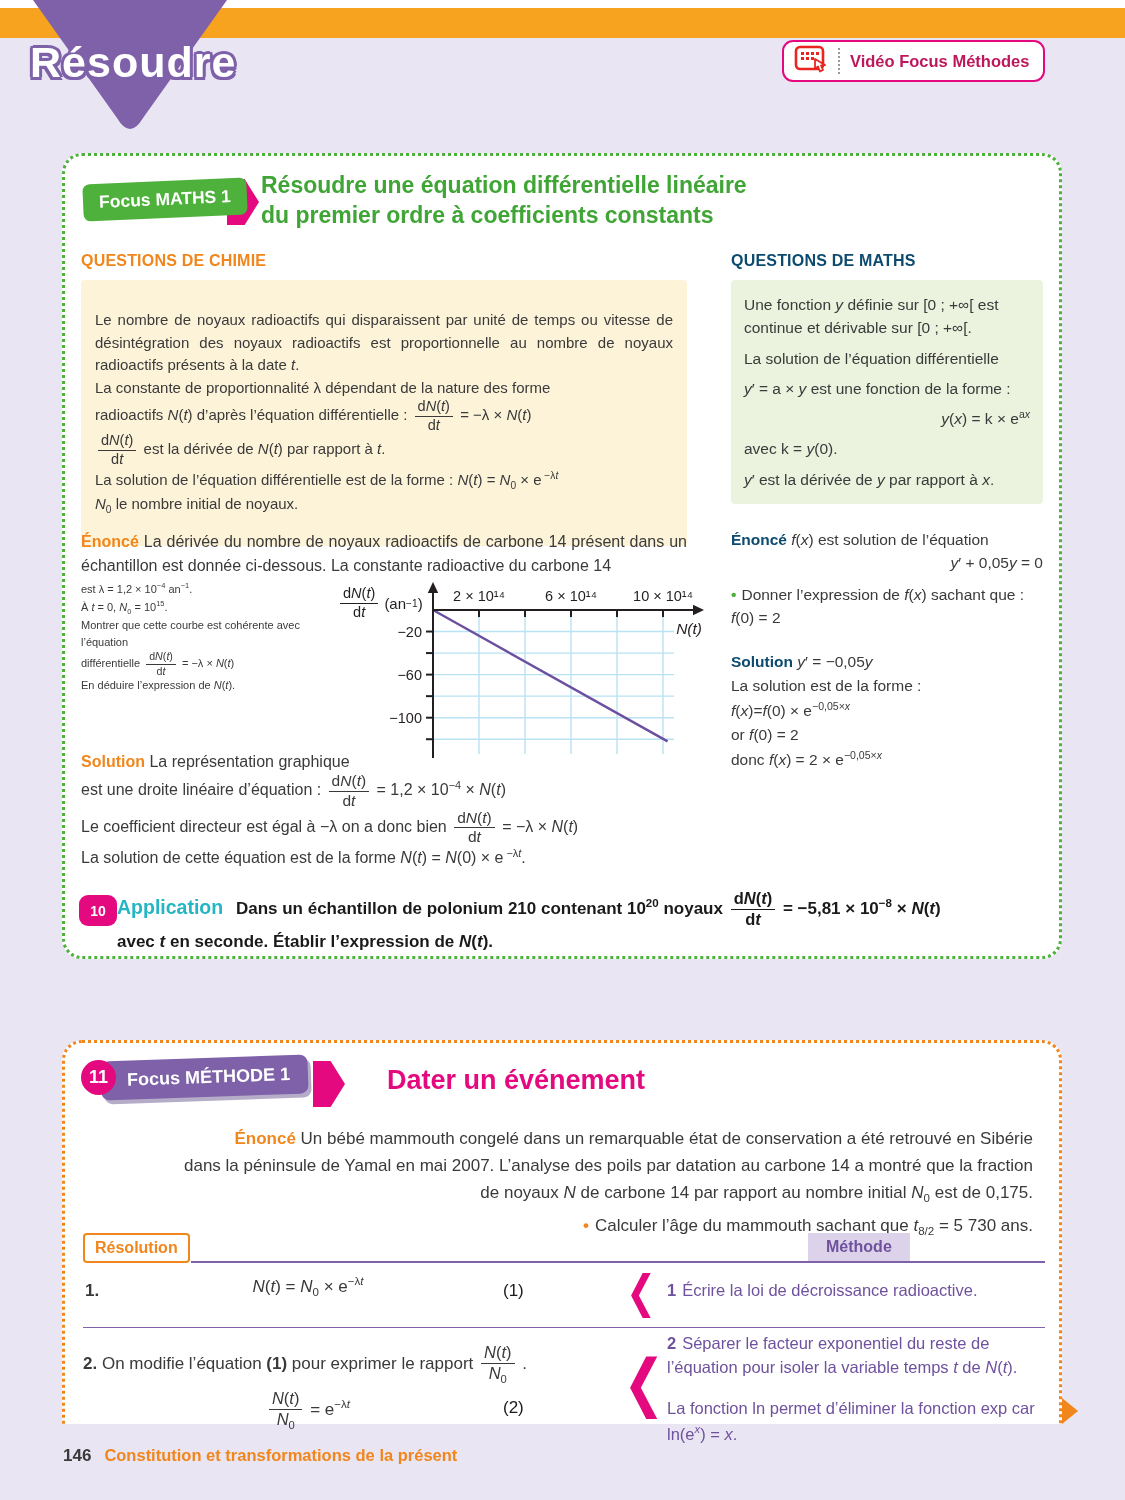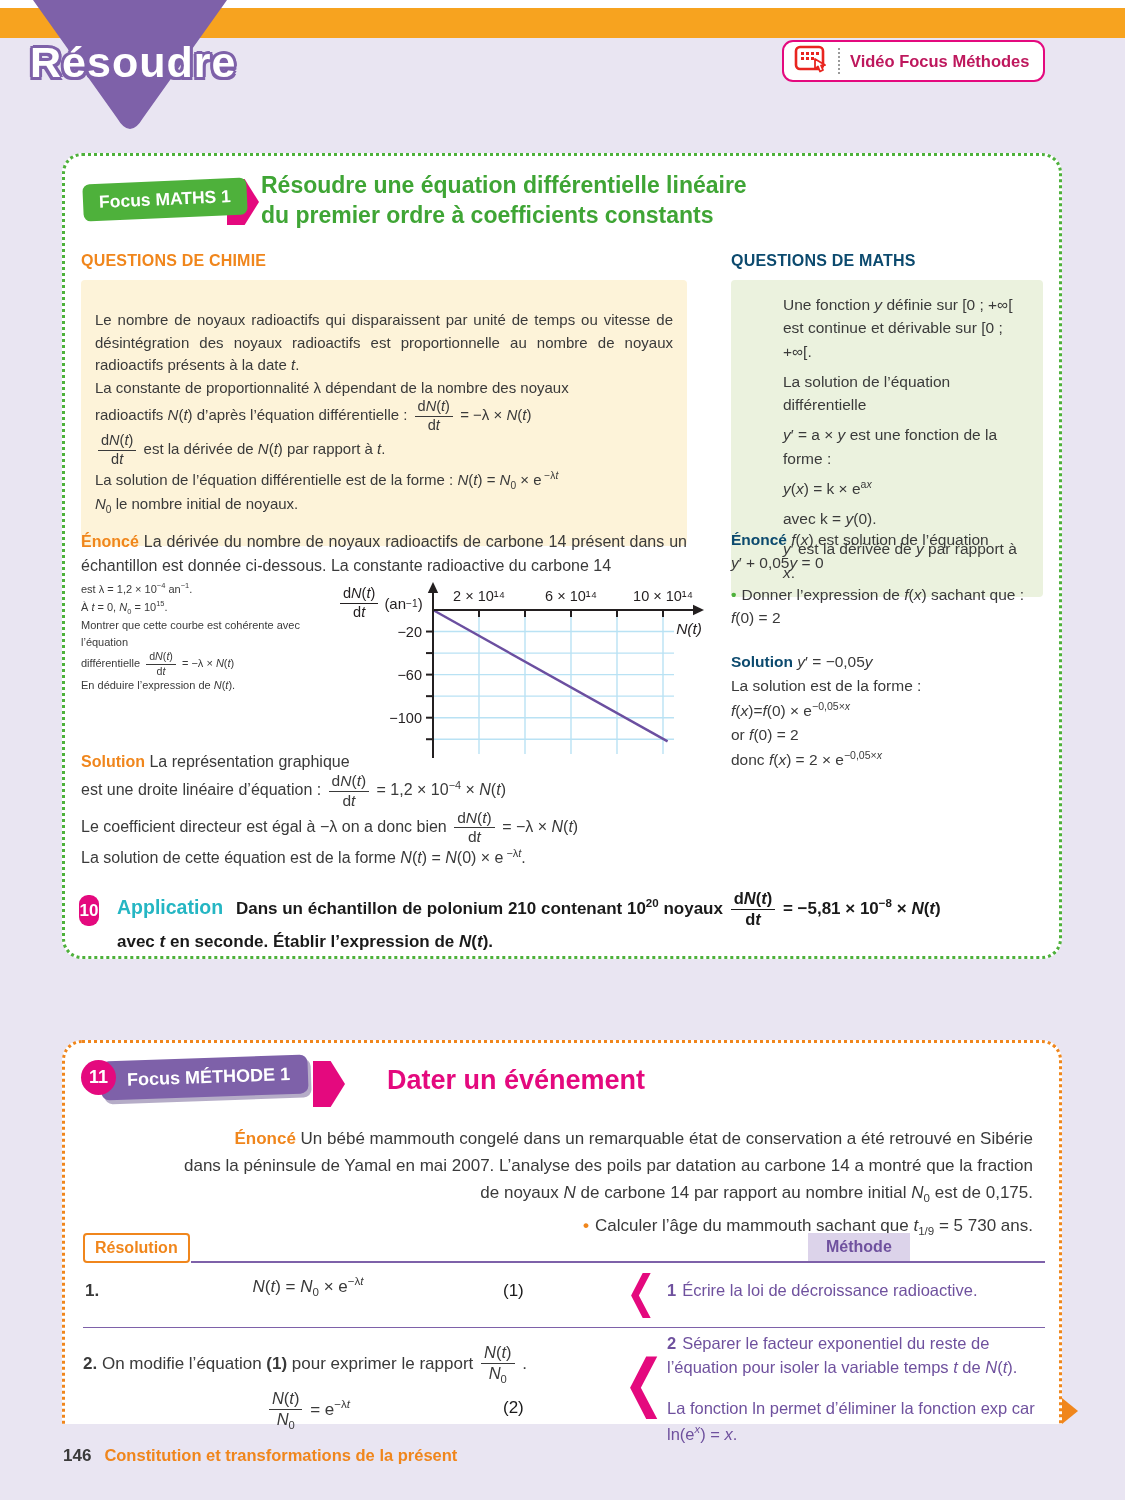--- a/index.html
+++ b/index.html
@@ -34,43 +34,43 @@
   .gm-badge { position:absolute; left:18px; top:25px; z-index:2; background:#4eb13b; color:#fff; font-size:17.5px; font-weight:bold;
     padding:8px 16px; border-radius:7px; transform:rotate(-2.5deg); white-space:nowrap; }
   .gm-badge-arrow { position:absolute; left:162px; top:23px; width:32px; height:46px; background:#e4097e; z-index:1;
     clip-path:polygon(0 0,55% 0,100% 50%,55% 100%,0 100%); }
   .gm-title { position:absolute; left:196px; top:14px; font-size:23px; font-weight:bold; color:#3fa535; line-height:1.32; white-space:pre-line; }
   .col-heading { position:absolute; font-size:16px; font-weight:bold; letter-spacing:0.2px; }
   .panel { position:absolute; border-radius:4px; color:#3a3a3a; }
   .panel-chimie { left:16px; top:124px; width:606px; background:#fdf3d9; padding:29px 14px; font-size:15px; line-height:1.5; }
   .panel-chimie .just { text-align:justify; }
   .panel-maths { left:666px; top:124px; width:312px; background:#ebf2de; padding:13px 13px; font-size:15.5px; line-height:1.5; }
-  .panel-maths p { margin-top:7px;margin-left:39px; }
+  .panel-maths p { margin-top:7px; }
   .panel-maths p:first-child { margin-top:0; }
-  .centered { text-align:left; }
+  .centered { text-align:right; }
   .body-text { color:#3a3a3a; }
 
   .enonce-a { left:16px; top:374px; width:606px; font-size:16px; line-height:1.5; text-align:justify; }
   .enonce-b { left:16px; top:424px; width:254px; font-size:11px; line-height:1.55; }
   .sol-left { left:16px; top:594px; width:640px; font-size:16px; line-height:1.45; }
   .enonce-r { left:666px; top:372px; width:312px; font-size:15.5px; line-height:1.5; }
   .sol-right { left:666px; top:494px; width:312px; font-size:15.5px; line-height:1.55; }
   .bullet-green { color:#4eb13b; font-weight:bold; margin-right:5px; }
   .bullet-orange { color:#f0861c; font-weight:bold; margin-right:6px; }
 
   
   .chart { position:absolute; left:272px; top:424px; width:352px; height:178px; }
   .chart-ylabel { position:absolute; left:0; top:6px; font-size:15px; color:#231f20; display:flex; align-items:center; }
   #chart-svg { position:absolute; left:52px; top:0; width:300px; height:178px; overflow:visible;
     font-family:"Liberation Sans","DejaVu Sans",sans-serif; }
 
   
   .application { position:absolute; left:14px; top:734px; width:975px; }
-  .app-num { position:absolute; left:0; top:5px; width:20px; height:31px; background:#e4097e; color:#fff; border-radius:9px;
-    font-size:17px; font-weight:bold; display:flex; align-items:center; justify-content:center; }
+  .app-num { position:absolute; left:0; top:5px; width:38px; height:31px; background:#e4097e; color:#fff; border-radius:9px;
+    font-size:14px; font-weight:bold; display:flex; align-items:center; justify-content:center; }
   .app-text { margin-left:38px; width:935px; font-size:17px; font-weight:bold; color:#1a1a1a; line-height:1.55; }
   .app-label { color:#25b6c3; font-size:19.5px; font-weight:bold; margin-right:8px; }
 
   
   #focus-methode { left:62px; top:1040px; width:1000px; height:384px; border:3.5px dotted #f0861c; border-bottom:none; border-radius:20px 20px 0 0; }
   .fm-num { position:absolute; left:16px; top:17px; width:35px; height:35px; background:#e4097e; color:#fff; border-radius:50%;
     font-size:18px; font-weight:bold; display:flex; align-items:center; justify-content:center; z-index:3; }
   .fm-badge { position:absolute; left:36px; top:15px; z-index:2; background:#7e61a9; color:#fff; font-size:18px; font-weight:bold;
     padding:9px 18px 9px 26px; border-radius:8px; transform:rotate(-2deg); white-space:nowrap; box-shadow:3px 4px 0 rgba(90,70,130,0.45); }
   .fm-badge-arrow { position:absolute; left:248px; top:18px; width:32px; height:46px; background:#e4097e; z-index:1;
@@ -141,21 +141,21 @@
 
   <div class="focus-box" id="focus-maths">
     <div class="gm-badge">Focus MATHS 1</div>
     <div class="gm-badge-arrow"></div>
     <div class="gm-title">Résoudre une équation différentielle linéaire
 du premier ordre à coefficients constants</div>
 
     <div class="col-heading lbl-orange" style="left:16px; top:96px;">QUESTIONS DE CHIMIE</div>
     <div class="panel panel-chimie">
       <p class="just">Le nombre de noyaux radioactifs qui disparaissent par unité de temps ou vitesse de désintégration des noyaux radioactifs est proportionnelle au nombre de noyaux radioactifs présents à la date <i>t</i>.</p>
-      <p>La constante de proportionnalité λ dépendant de la nombre des noyaux</p>
+      <p>La constante de proportionnalité λ dépendant de la nature des forme</p>
       <p>radioactifs <i>N</i>(<i>t</i>) d’après l’équation différentielle : <span class="frac">
             <span class="nu">d<i>N</i>(<i>t</i>)</span>
             <span class="de">d<i>t</i></span>
           </span> = −λ × <i>N</i>(<i>t</i>)</p>
       <p><span class="frac">
             <span class="nu">d<i>N</i>(<i>t</i>)</span>
             <span class="de">d<i>t</i></span>
           </span> est la dérivée de <i>N</i>(<i>t</i>) par rapport à <i>t</i>.</p>
       <p>La solution de l’équation différentielle est de la forme : <i>N</i>(<i>t</i>) = <i>N</i><sub>0</sub> × e<sup> −λ<i>t</i></sup></p>
       <p><i>N</i><sub>0</sub> le nombre initial de noyaux.</p>
@@ -267,21 +267,21 @@
 
   <div class="focus-box" id="focus-methode">
     <div class="fm-num">11</div>
     <div class="fm-badge">Focus MÉTHODE 1</div>
     <div class="fm-badge-arrow"></div>
     <div class="fm-title">Dater un événement</div>
 
     <div class="fm-enonce">
       <p><span class="lbl-orange">Énoncé</span>
         <span>Un bébé mammouth congelé dans un remarquable état de conservation a été retrouvé en Sibérie<br>dans la péninsule de Yamal en mai 2007. L’analyse des poils par datation au carbone 14 a montré que la fraction<br>de noyaux <i>N</i> de carbone 14 par rapport au nombre initial <i>N</i><sub>0</sub> est de 0,175.</span></p>
-      <p class="bullet-line"><span class="bullet-orange">•</span><span>Calculer l’âge du mammouth sachant que <i>t</i><sub>1/9</sub> = 5 730 ans.</span></p>
+      <p class="bullet-line"><span class="bullet-orange">•</span><span>Calculer l’âge du mammouth sachant que <i>t</i><sub>8/2</sub> = 5 730 ans.</span></p>
     </div>
 
     <div class="fm-table">
       <div class="fmt-header">
         <span class="fmt-resol">Résolution</span>
         <span class="fmt-methode">Méthode</span>
         <span class="fmt-underline"></span>
       </div>
 
       <div class="fmt-row1">

